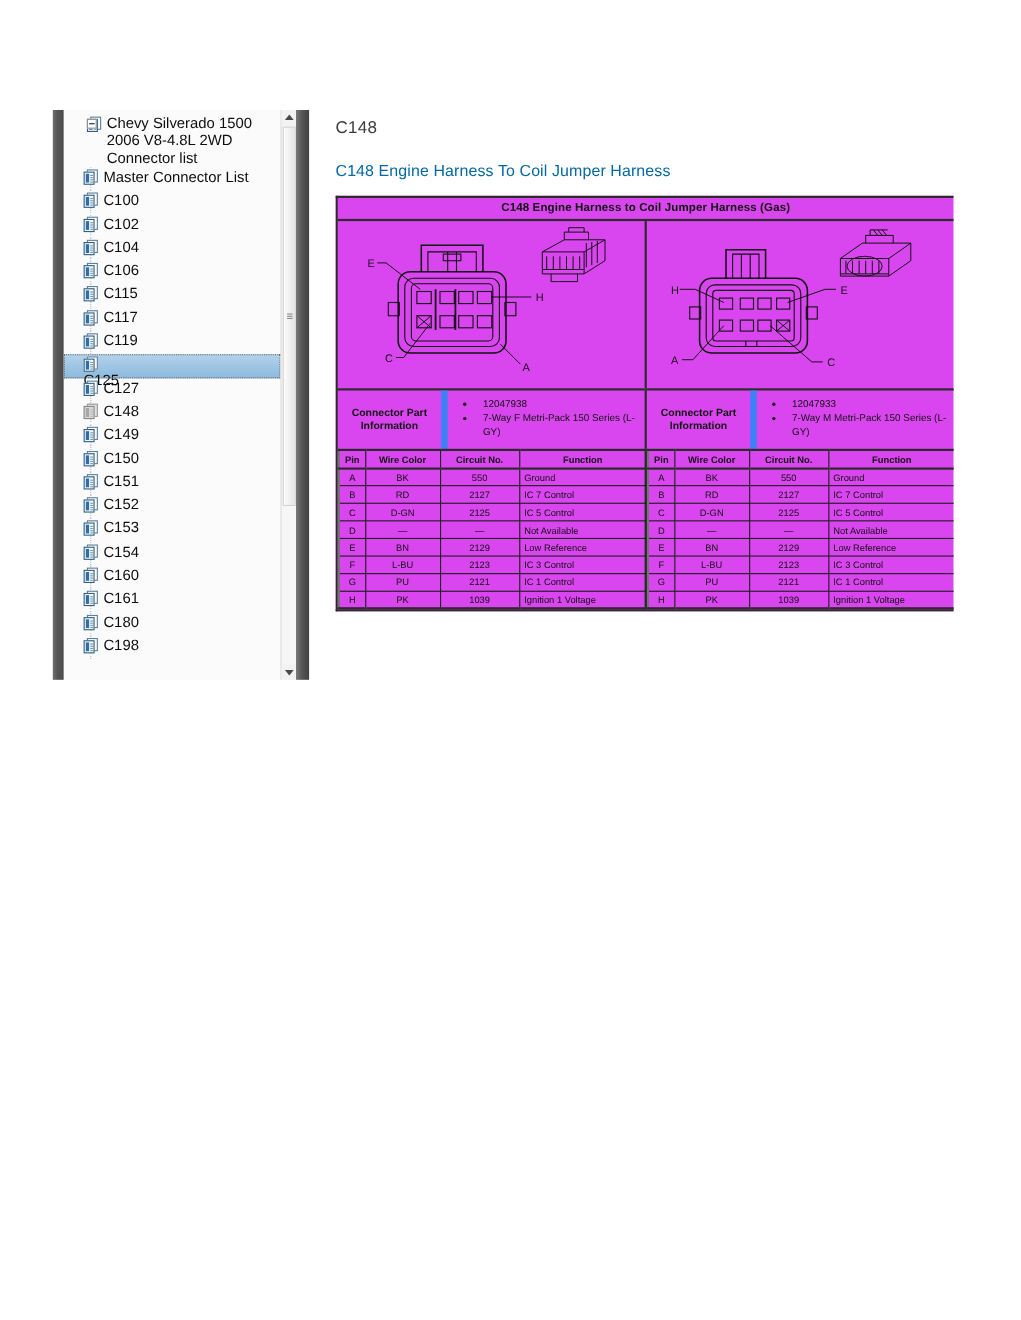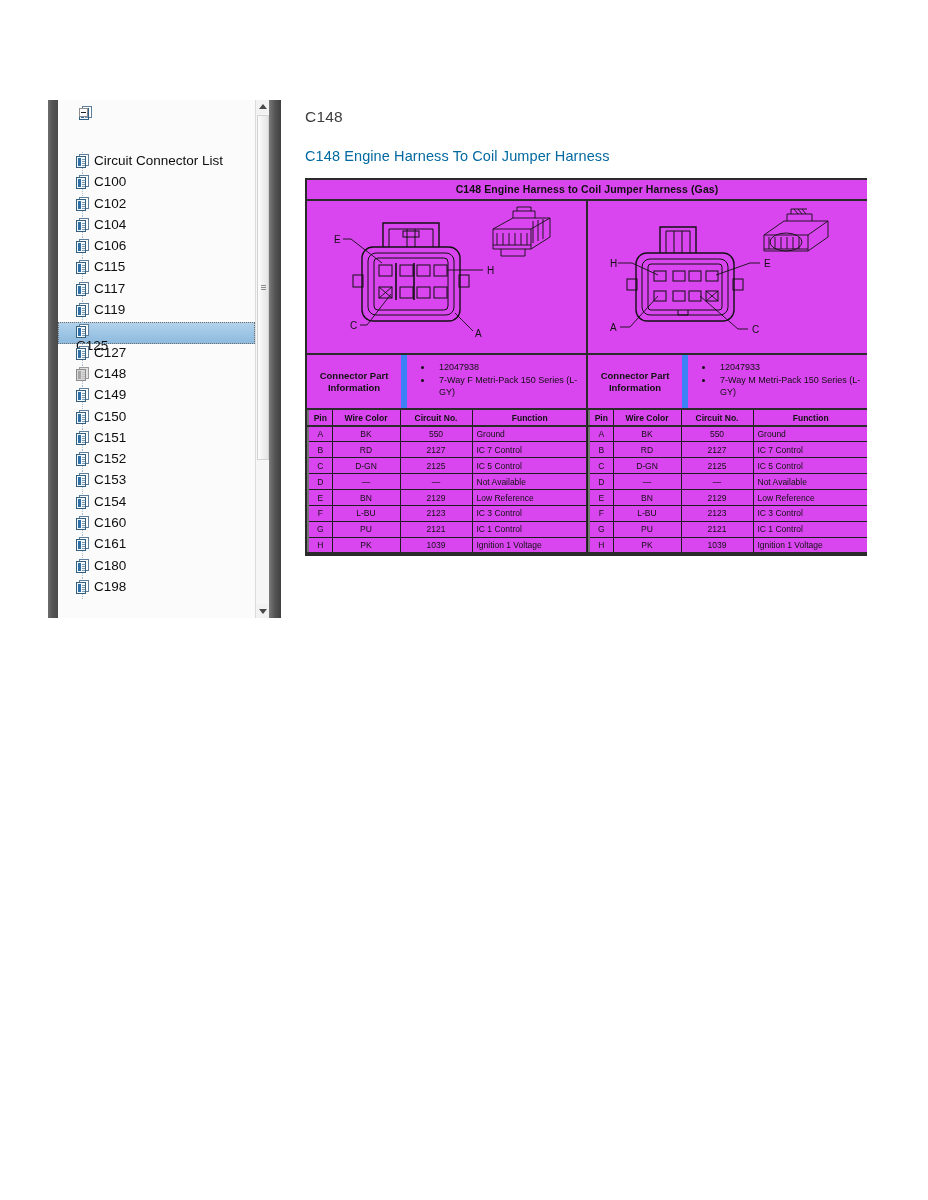--- a/index.html
+++ b/index.html
@@ -365,29 +365,30 @@
   <div id="tree-scroll-area">
 
     <div id="tree-list">
 
       <div class="tree-node root">
         <div class="expander"></div>
         <span class="doc-icon" style="margin-left:19px;">
           <span class="sheet-back"></span>
             <span class="sheet-front"></span>
         </span>
+        <span class="node-label">Chevy Silverado 1500 2006 V8-4.8L 2WD Connector list</span>
       </div>
 
       <div id="tree-children">
           <div class="tree-node child">
             <span class="doc-icon">
               <span class="sheet-back"></span>
               <span class="sheet-front"></span>
             </span>
-            <span class="node-label">Circuit Connector List</span>
+            <span class="node-label">Master Connector List</span>
           </div>
           <div class="tree-node child">
             <span class="doc-icon">
               <span class="sheet-back"></span>
               <span class="sheet-front"></span>
             </span>
             <span class="node-label">C100</span>
           </div>
           <div class="tree-node child">
             <span class="doc-icon">

